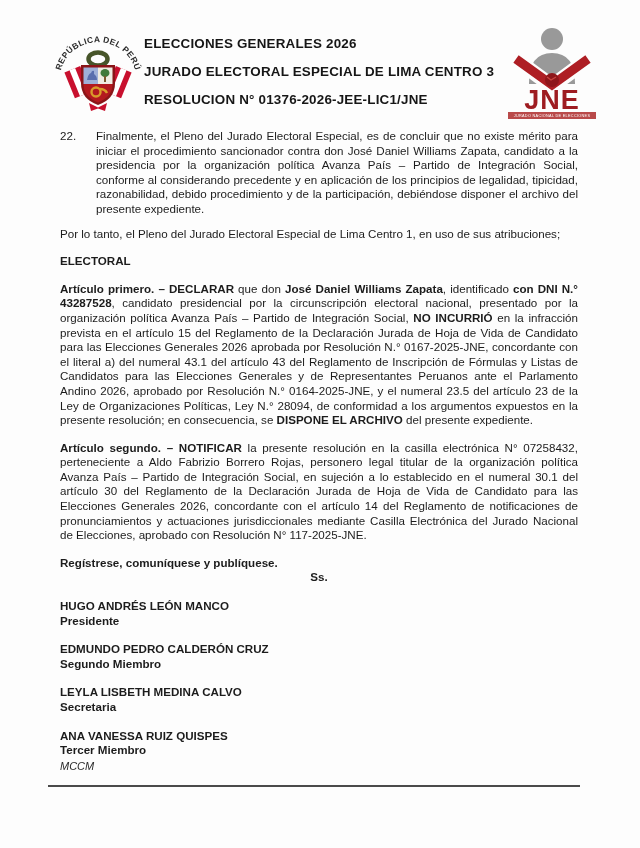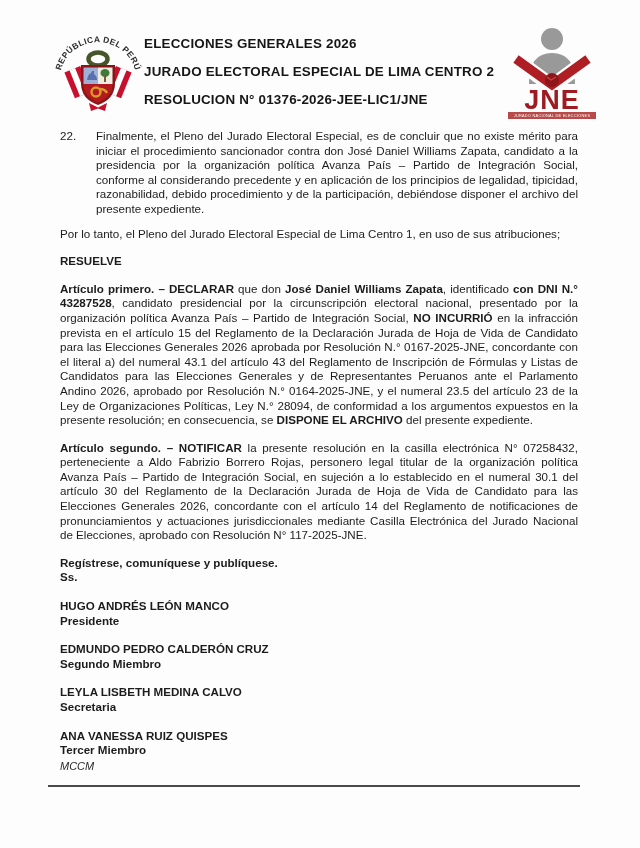--- a/index.html
+++ b/index.html
@@ -39,21 +39,21 @@
   .jne-wrap { flex: none; width: 104px; text-align: center; }
   
   main { font-size: 11.6px; line-height: 14.6px; }
   .num-para { display: flex; margin-top: 11px; }
   .num { width: 36px; flex: none; }
   .ptext { flex: 1; text-align: justify; }
   .para { margin: 10px 0 0; text-align: justify; }
   .resuelve { font-weight: bold; margin: 13px 0 0; }
   .art { margin: 13px 0 0; text-align: justify; }
   .closing-line { font-weight: bold; margin: 13px 0 0; }
-  .closing-ss { font-weight: bold; margin: 0; }
+  .closing-ss { font-weight: bold; margin: 0; text-align: center; }
   .sig { margin-top: 14px; }
   .sig-name { font-weight: bold; }
   .sig-role { font-weight: bold; }
   .initials { font-style: italic; font-size: 11px; margin-top: 1px; color: #2a2a2a; }
   .bottom-rule {
     border: none;
     border-top: 2px solid #4a4a4a;
     margin: 12px 0 0 -12px;
     width: 532px;
   }
@@ -100,21 +100,21 @@
           <circle cx="42" cy="66" r="4.5" fill="none" stroke="#d99c2b" stroke-width="2.4"></circle>
           <path d="M46,63 q5,0 7,4" fill="none" stroke="#d99c2b" stroke-width="2.4"></path>
         </g>
 
         <path d="M35,77 L44,81.5 L53,77 L51,85 L44,82.5 L37,85 Z" fill="#c8102e"></path>
       </svg>
     </div>
 
     <div class="header-titles">
       <div class="ht">ELECCIONES GENERALES 2026</div>
-      <div class="ht">JURADO ELECTORAL ESPECIAL DE LIMA CENTRO 2</div>
+      <div class="ht">JURADO ELECTORAL ESPECIAL DE LIMA CENTRO 3</div>
       <div class="ht">RESOLUCION N° 01376-2026-JEE-LIC1/JNE</div>
     </div>
 
     <div class="jne-wrap">
       <svg width="100" height="94" viewBox="0 0 100 94">
         <g>
           <circle cx="50" cy="13" r="11" fill="#999999"></circle>
           <path d="M27,57 Q27,27 50,27 Q73,27 73,57 L73,58 L27,58 Z" fill="#999999"></path>
         </g>
         <g>
@@ -134,21 +134,21 @@
 
   <main>
 
     <div class="num-para">
       <div class="num">22.</div>
       <div class="ptext">Finalmente, el Pleno del Jurado Electoral Especial, es de concluir que no existe mérito para iniciar el procedimiento sancionador contra don José Daniel Williams Zapata, candidato a la presidencia por la organización política Avanza País – Partido de Integración Social, conforme al considerando precedente y en aplicación de los principios de legalidad, tipicidad, razonabilidad, debido procedimiento y de la participación, debiéndose disponer el archivo del presente expediente.</div>
     </div>
 
     <p class="para">Por lo tanto, el Pleno del Jurado Electoral Especial de Lima Centro 1, en uso de sus atribuciones;</p>
 
-    <p class="resuelve">RESUELVE</p>
+    <p class="resuelve">ELECTORAL</p>
 
     <p class="art"><b>Artículo primero. – DECLARAR </b><span>que don </span><b>José Daniel Williams Zapata</b><span>, identificado </span><b>con DNI N.° 43287528</b><span>, candidato presidencial por la circunscripción electoral nacional, presentado por la organización política Avanza País – Partido de Integración Social, </span><b>NO INCURRIÓ</b><span> en la infracción prevista en el artículo 15 del Reglamento de la Declaración Jurada de Hoja de Vida de Candidato para las Elecciones Generales 2026 aprobada por Resolución N.° 0167-2025-JNE, concordante con el literal a) del numeral 43.1 del artículo 43 del Reglamento de Inscripción de Fórmulas y Listas de Candidatos para las Elecciones Generales y de Representantes Peruanos ante el Parlamento Andino 2026, aprobado por Resolución N.° 0164-2025-JNE, y el numeral 23.5 del artículo 23 de la Ley de Organizaciones Políticas, Ley N.° 28094, de conformidad a los argumentos expuestos en la presente resolución; en consecuencia, se </span><b>DISPONE EL ARCHIVO</b><span> del presente expediente.</span></p>
 
     <p class="art"><b>Artículo segundo. – NOTIFICAR </b><span>la presente resolución en la casilla electrónica N° 07258432, perteneciente a Aldo Fabrizio Borrero Rojas, personero legal titular de la organización política Avanza País – Partido de Integración Social, en sujeción a lo establecido en el numeral 30.1 del artículo 30 del Reglamento de la Declaración Jurada de Hoja de Vida de Candidato para las Elecciones Generales 2026, concordante con el artículo 14 del Reglamento de notificaciones de pronunciamientos y actuaciones jurisdiccionales mediante Casilla Electrónica del Jurado Nacional de Elecciones, aprobado con Resolución N° 117-2025-JNE.</span></p>
 
 
     <p class="closing-line">Regístrese, comuníquese y publíquese.</p>
     <p class="closing-ss">Ss.</p>
 
     <div class="sig">

